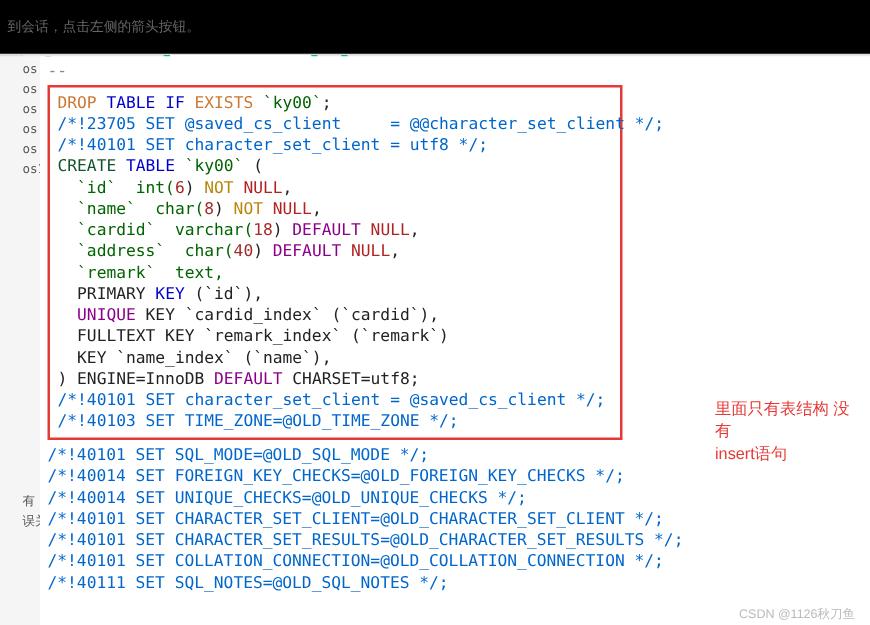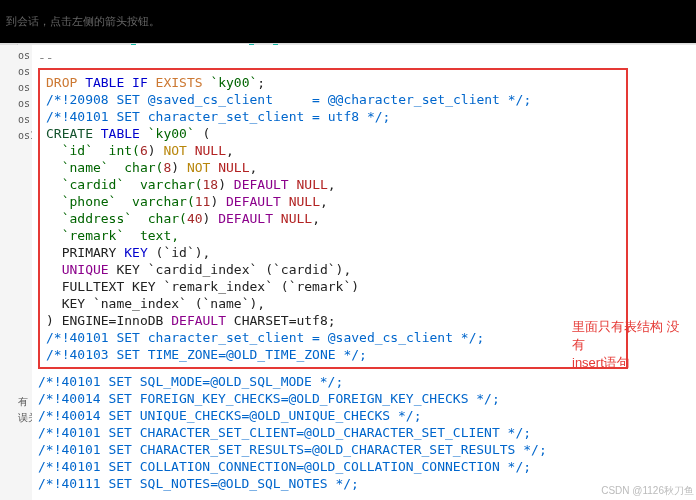--- a/index.html
+++ b/index.html
@@ -19,23 +19,23 @@
     .kw-drop { color:#cc7832; }
     .kw-create { color:#14532d; }
     .kw-blue { color:#0000cd; }
     .kw-null { color:#b22222; }
     .kw-default { color:#8b008b; }
     .kw-not { color:#b8860b; }
     .ident { color:#006400; }
     .num { color:#a52a2a; }
     .comment { color:#0066cc; }
     .plain { color:#222; }
-    .redbox { border:2px solid #e53935; padding:4px 6px; margin:2px 0 4px 0; width:590px; }
+    .redbox { border:2px solid #e53935; padding:4px 6px; margin:2px 0 4px 0; width:460px; }
     .anno { position:absolute; left:572px; top:318px; color:#e53935; font-size:13px; font-family: "Microsoft YaHei", sans-serif; line-height:18px; width:110px;}
-    .watermark { position:absolute; right:2px; bottom:2px; font-size:10px; color:#bbb; font-family:sans-serif;}
+    .watermark { position:absolute; right:12px; bottom:2px; font-size:10px; color:#bbb; font-family:sans-serif;}
   </style>
 </head>
 <body>
 
 <div class="top-hint">到会话，点击左侧的箭头按钮。</div>
 
 <div class="tabbar">
   <div class="tab-closebtn">✕</div>
   <div class="tab">
     <span class="dot"></span>
@@ -59,27 +59,26 @@
   <div class="sideitem">os1</div>
   <div style="height:250px"></div>
   <div class="sideitem">有</div>
   <div class="sideitem">误关</div>
 </div>
 
 <div class="editor">
   <div class="ln dash">--</div>
   <div class="redbox">
     <div class="ln"><span class="kw-drop">DROP</span> <span class="kw-blue">TABLE</span> <span class="kw-blue">IF</span> <span class="kw-drop">EXISTS</span> <span class="ident">`ky00`</span><span class="plain">;</span></div>
-    <div class="ln comment">/*!20908 SET @saved_cs_client     = @@character_set_client */;</div>
+    <div class="ln comment">/*!23705 SET @saved_cs_client     = @@character_set_client */;</div>
     <div class="ln comment">/*!40101 SET character_set_client = utf8 */;</div>
     <div class="ln"><span class="kw-create">CREATE</span> <span class="kw-blue">TABLE</span> <span class="ident">`ky00`</span><span class="plain"> (</span></div>
     <div class="ln"><span class="ident">  `id`  int(</span><span class="num">6</span><span class="plain">) </span><span class="kw-not">NOT</span> <span class="kw-null">NULL</span><span class="plain">,</span></div>
     <div class="ln"><span class="ident">  `name`  char(</span><span class="num">8</span><span class="plain">) </span><span class="kw-not">NOT</span> <span class="kw-null">NULL</span><span class="plain">,</span></div>
     <div class="ln"><span class="ident">  `cardid`  varchar(</span><span class="num">18</span><span class="plain">) </span><span class="kw-default">DEFAULT</span> <span class="kw-null">NULL</span><span class="plain">,</span></div>
-    <div class="ln"><span class="ident">  `phone`  varchar(</span><span class="num">11</span><span class="plain">) </span><span class="kw-default">DEFAULT</span> <span class="kw-null">NULL</span><span class="plain">,</span></div>
     <div class="ln"><span class="ident">  `address`  char(</span><span class="num">40</span><span class="plain">) </span><span class="kw-default">DEFAULT</span> <span class="kw-null">NULL</span><span class="plain">,</span></div>
     <div class="ln ident">  `remark`  text,</div>
     <div class="ln"><span class="plain">  PRIMARY </span><span class="kw-blue">KEY</span><span class="plain"> (`id`),</span></div>
     <div class="ln"><span class="kw-default">  UNIQUE</span><span class="plain"> KEY `cardid_index` (`cardid`),</span></div>
     <div class="ln plain">  FULLTEXT KEY `remark_index` (`remark`)</div>
     <div class="ln plain">  KEY `name_index` (`name`),</div>
     <div class="ln"><span class="plain">) ENGINE=InnoDB </span><span class="kw-default">DEFAULT</span><span class="plain"> CHARSET=utf8;</span></div>
     <div class="ln comment">/*!40101 SET character_set_client = @saved_cs_client */;</div>
     <div class="ln comment">/*!40103 SET TIME_ZONE=@OLD_TIME_ZONE */;</div>
   </div>

